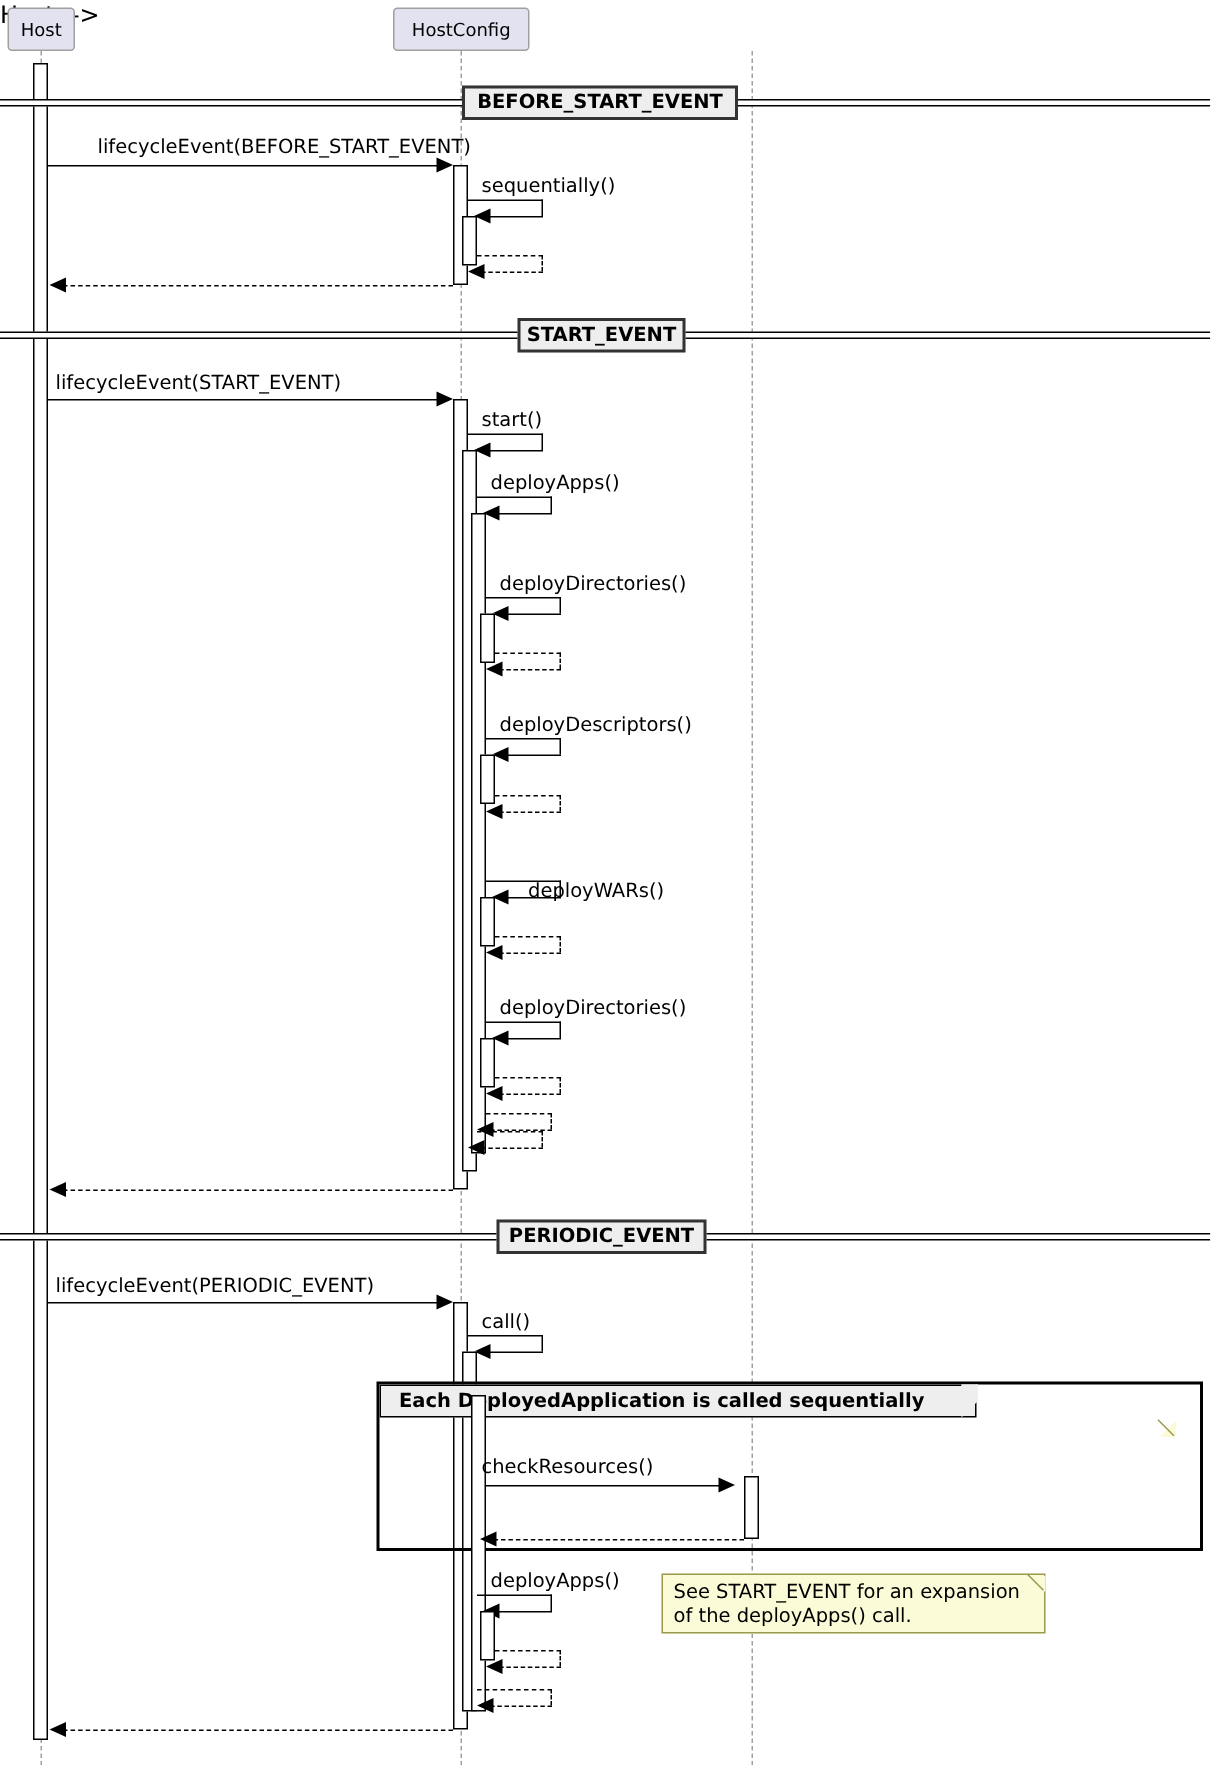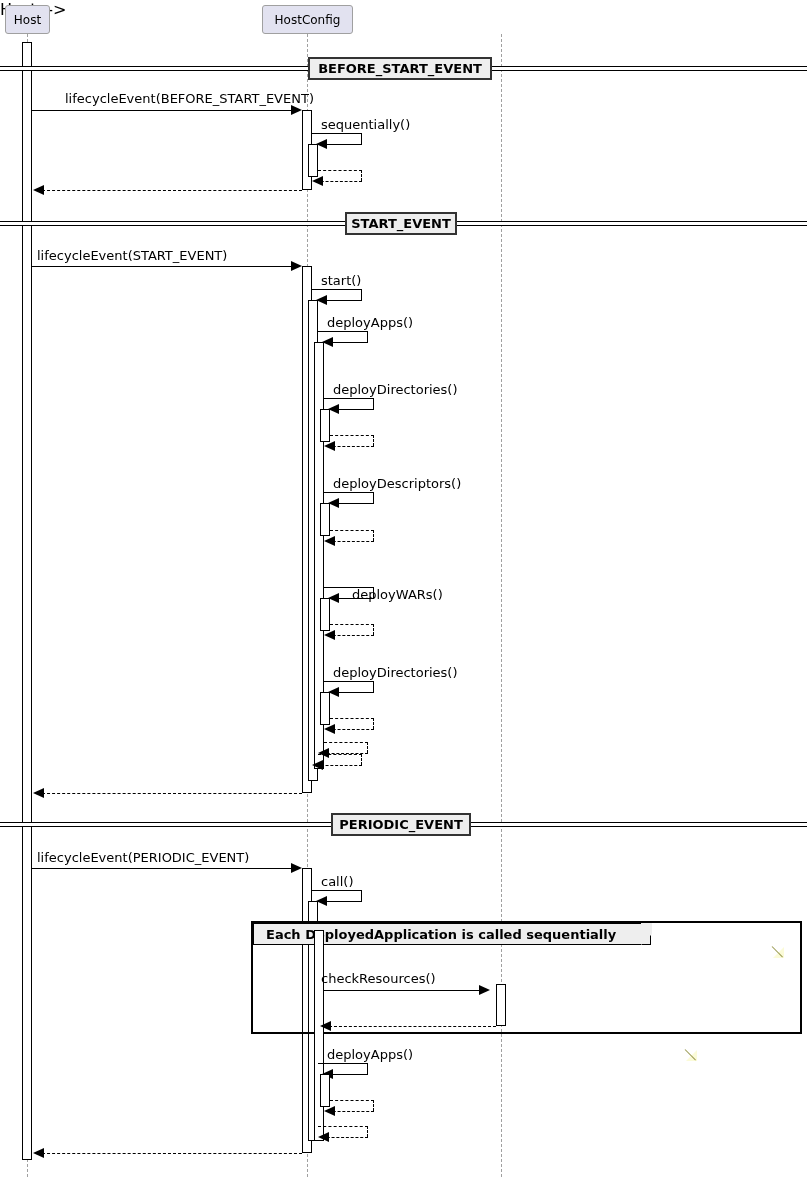--- a/index.html
+++ b/index.html
@@ -378,20 +378,22 @@
   <div class="vline dotted" style="left:373px; top:1100px; height:11px;"></div>
   <div class="msg-line dotted" style="left:328px; top:1111px; width:46px;"></div>
   <div class="arrow-left" style="left:324px; top:1106px;"></div>
   
   <div class="msg-line dotted" style="left:318px; top:1126px; width:50px;"></div>
   <div class="vline dotted" style="left:367px; top:1126px; height:11px;"></div>
   <div class="msg-line dotted" style="left:322px; top:1137px; width:46px;"></div>
   <div class="arrow-left" style="left:318px; top:1132px;"></div>
 
   
+  <div class="note" style="left:441px; top:1049px; width:256px; height:40px;">See START_EVENT for an expansion
+of the deployApps() call.</div>
   <div class="note-fold" style="left:686px; top:1050px;"></div>
   <div class="note-fold-edge" style="left:685px; top:1049px;"></div>
 
   
   <div class="msg-line dotted" style="left:42px; top:1153px; width:260px;"></div>
   <div class="arrow-left" style="left:33px; top:1148px;"></div>
 
 </div>
 
 </body></html>

